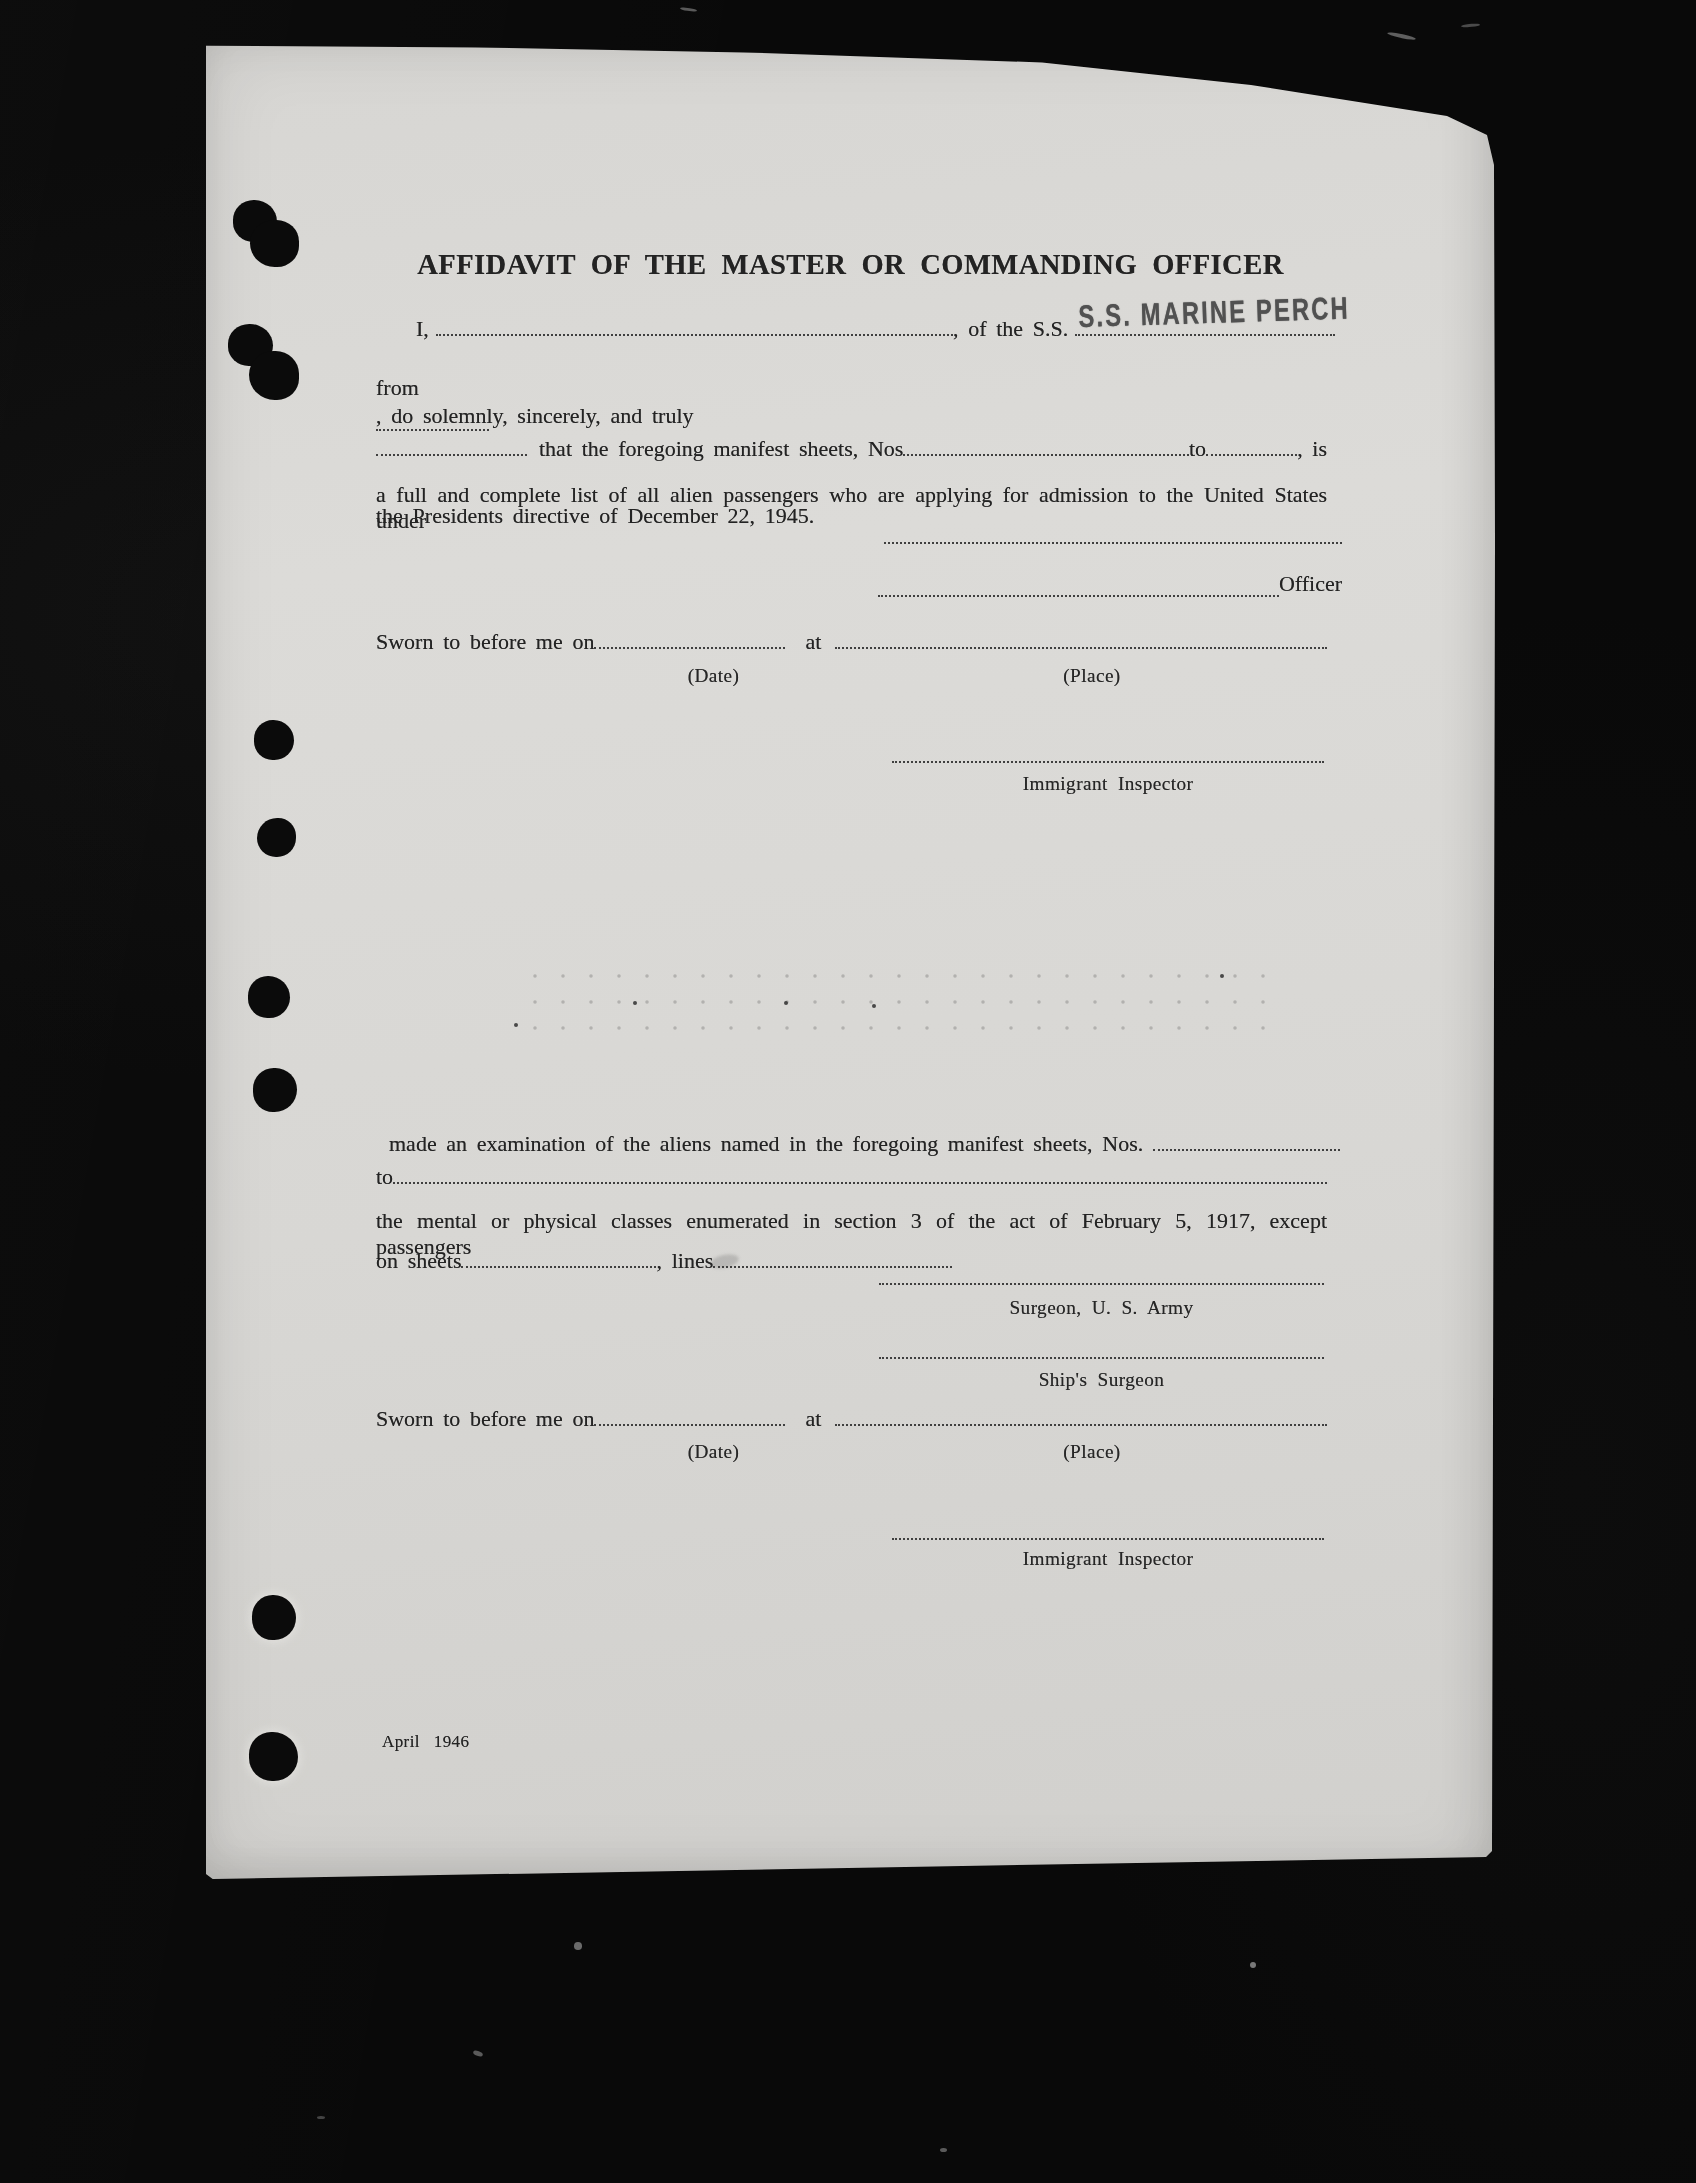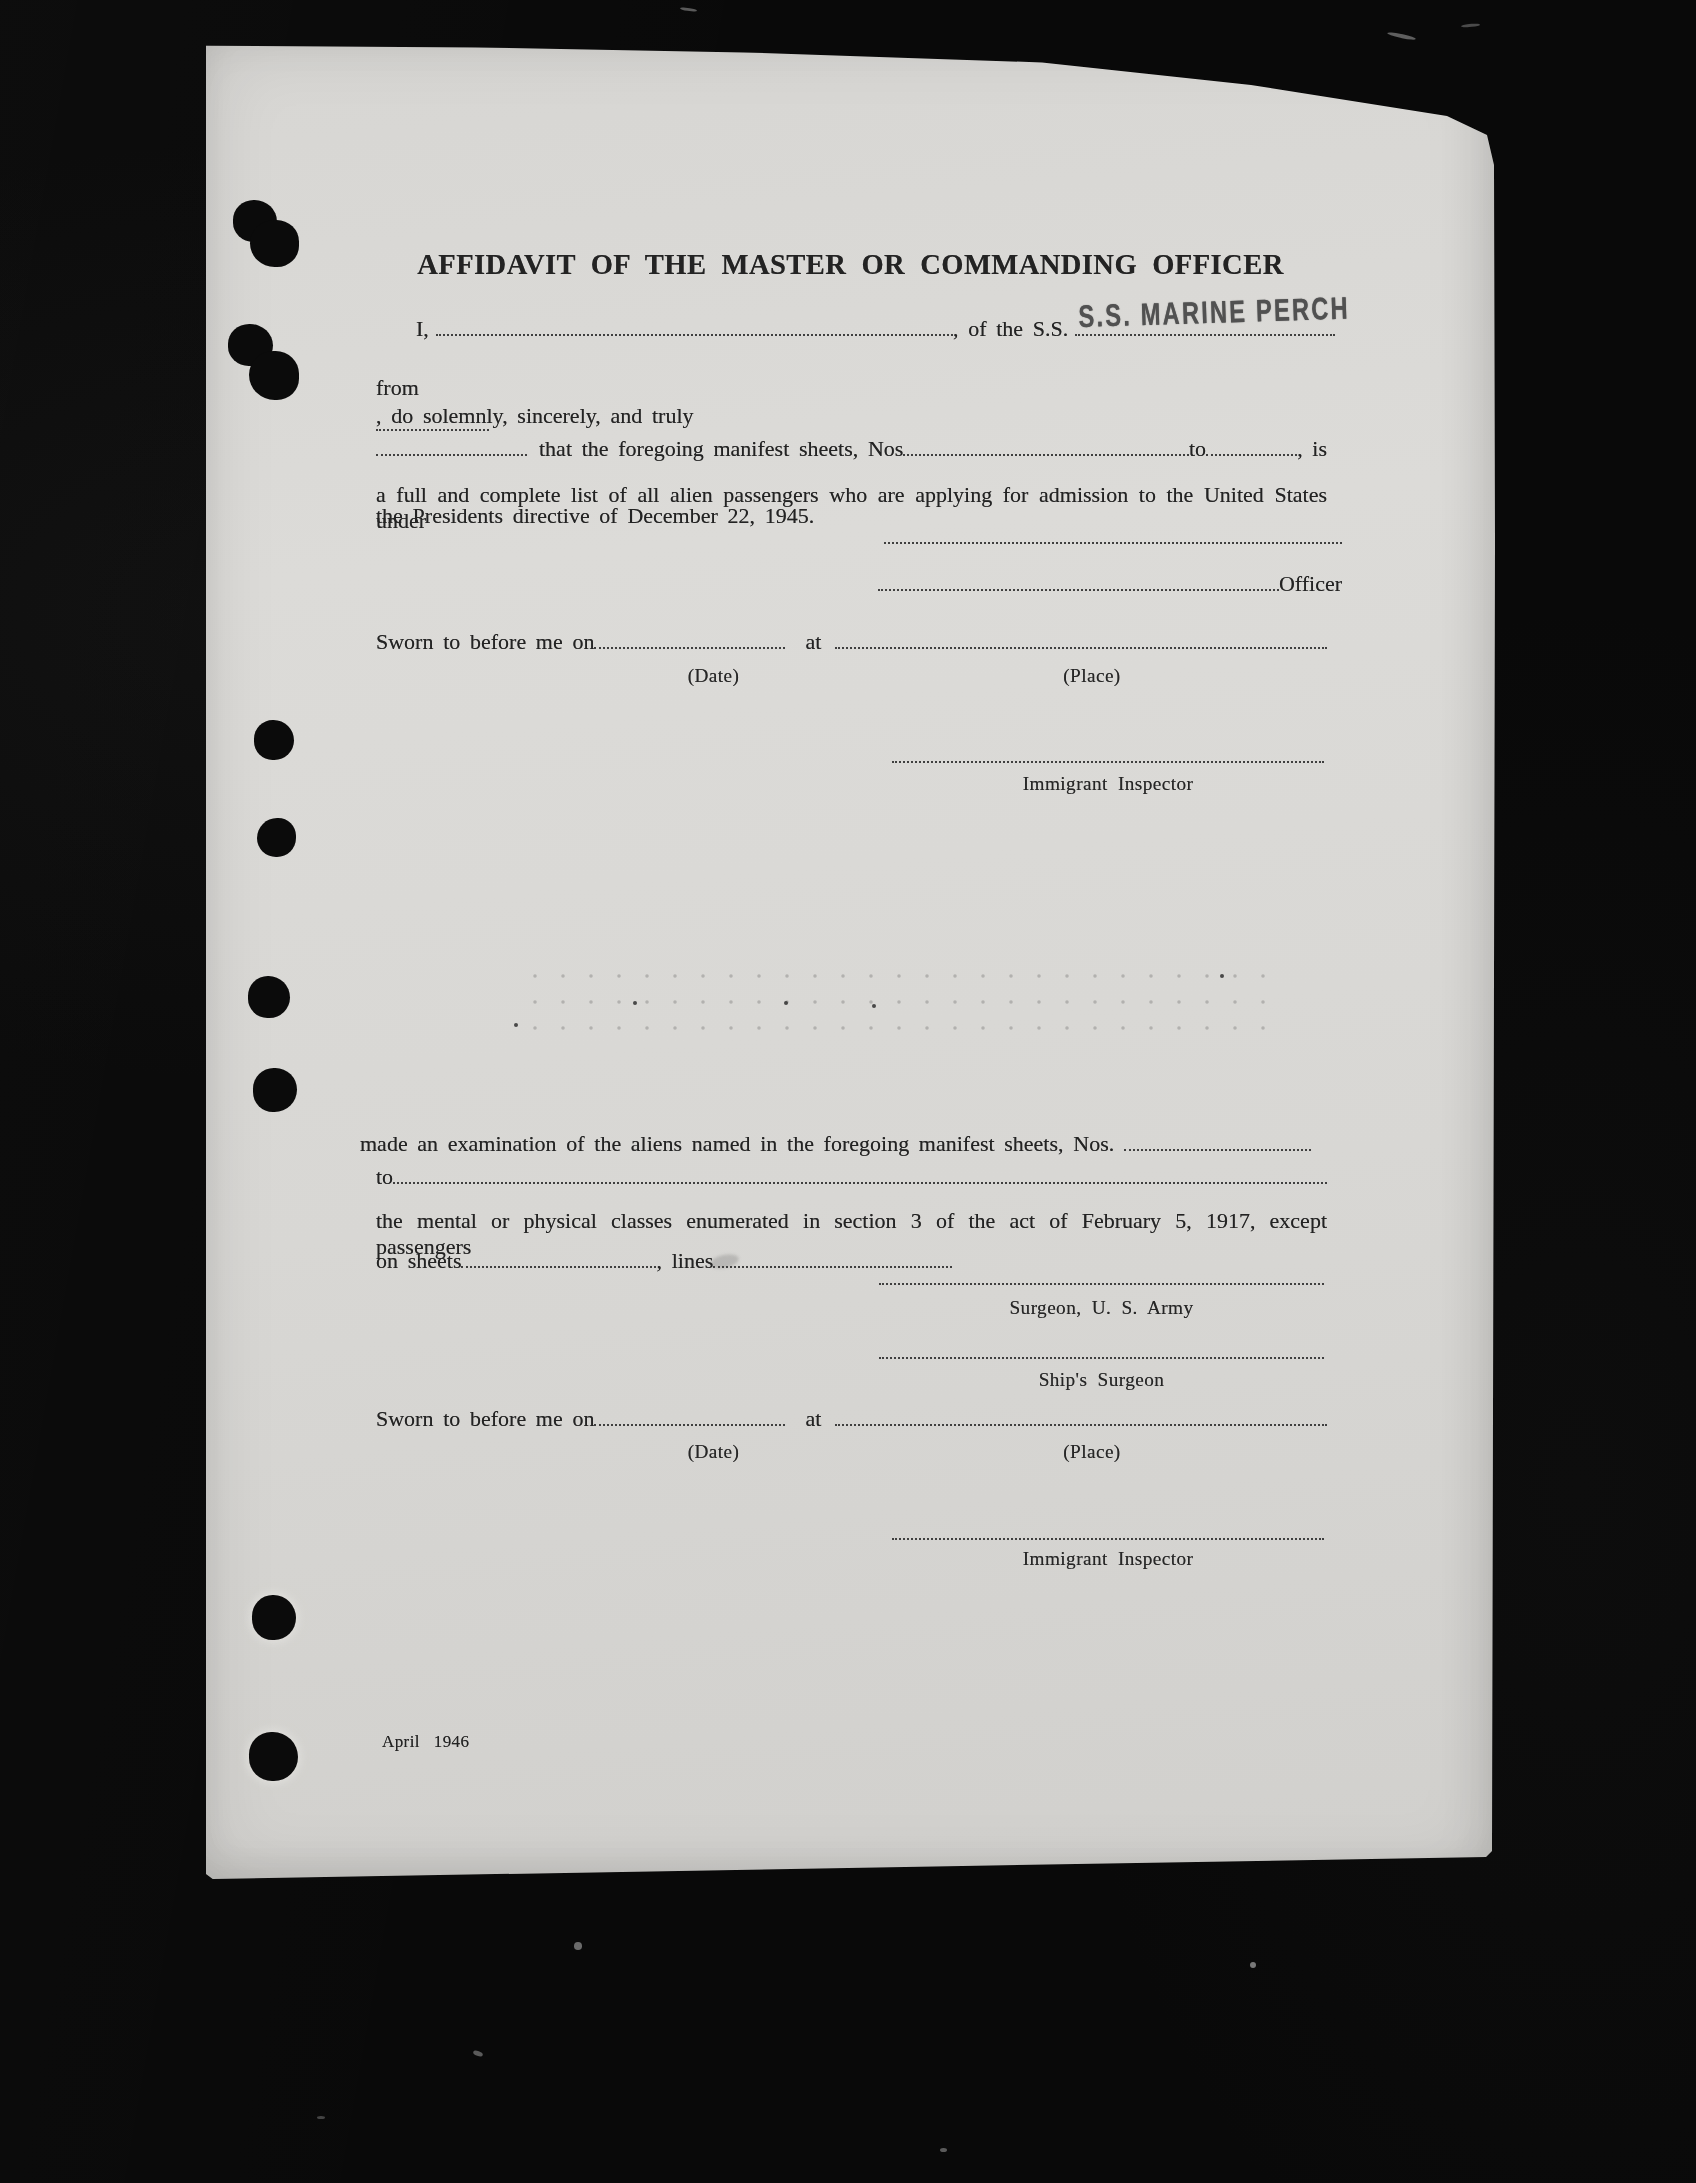--- a/index.html
+++ b/index.html
@@ -99,21 +99,21 @@
       <span style="margin-left:12px;">that the foregoing manifest sheets, Nos</span>
       <span class="dots grow"></span>
       <span>to</span>
       <span class="dots" style="width:91px;"></span>
       <span>, is</span>
     </div>
     <div class="wide" style="top:431px;">a full and complete list of all alien passengers who are applying for admission to the United States under</div>
     <div class="plain" style="left:170px; top:464px;">the Presidents directive of December 22, 1945.</div>
 
     <div class="dotline" style="left:678px; top:503px; width:458px;"></div>
-    <div class="row" style="left:672px; top:532px; width:464px;">
+    <div class="row" style="left:672px; top:532px; width:464px;align-items:flex-end;">
       <span class="dots grow"></span>
       <span>Officer</span>
     </div>
 
     <div class="row" style="left:170px; top:590px; width:951px;">
       <span>Sworn to before me on</span>
       <span class="dots" style="width:191px;"></span>
       <span style="margin-left:20px; margin-right:13.4px;">at</span>
       <span class="dots grow"></span>
     </div>
@@ -123,21 +123,21 @@
     <div class="dotline" style="left:686px; top:722px; width:432px;"></div>
     <div class="label-sm" style="left:686px; top:734px; width:432px;">Immigrant Inspector</div>
 
     <div class="dotgrid"></div>
     <div class="griddot" style="left:427px; top:962px;"></div>
     <div class="griddot" style="left:578px; top:962px;"></div>
     <div class="griddot" style="left:666px; top:965px;"></div>
     <div class="griddot" style="left:308px; top:984px;"></div>
     <div class="griddot" style="left:1014px; top:935px;"></div>
 
-    <div class="row" style="left:154px; top:1092px; width:951px;">
+    <div class="row" style="left:183px; top:1092px; width:951px;">
       <span style="margin-right:10px;">made an examination of the aliens named in the foregoing manifest sheets, Nos.</span>
       <span class="dots grow"></span>
     </div>
     <div class="row" style="left:170px; top:1125px; width:951px;">
       <span>to</span>
       <span class="dots grow"></span>
     </div>
     <div class="wide" style="top:1157px;">the mental or physical classes enumerated in section 3 of the act of February 5, 1917, except passengers</div>
     <div class="row" style="left:170px; top:1209px;">
       <span>on sheets</span>

